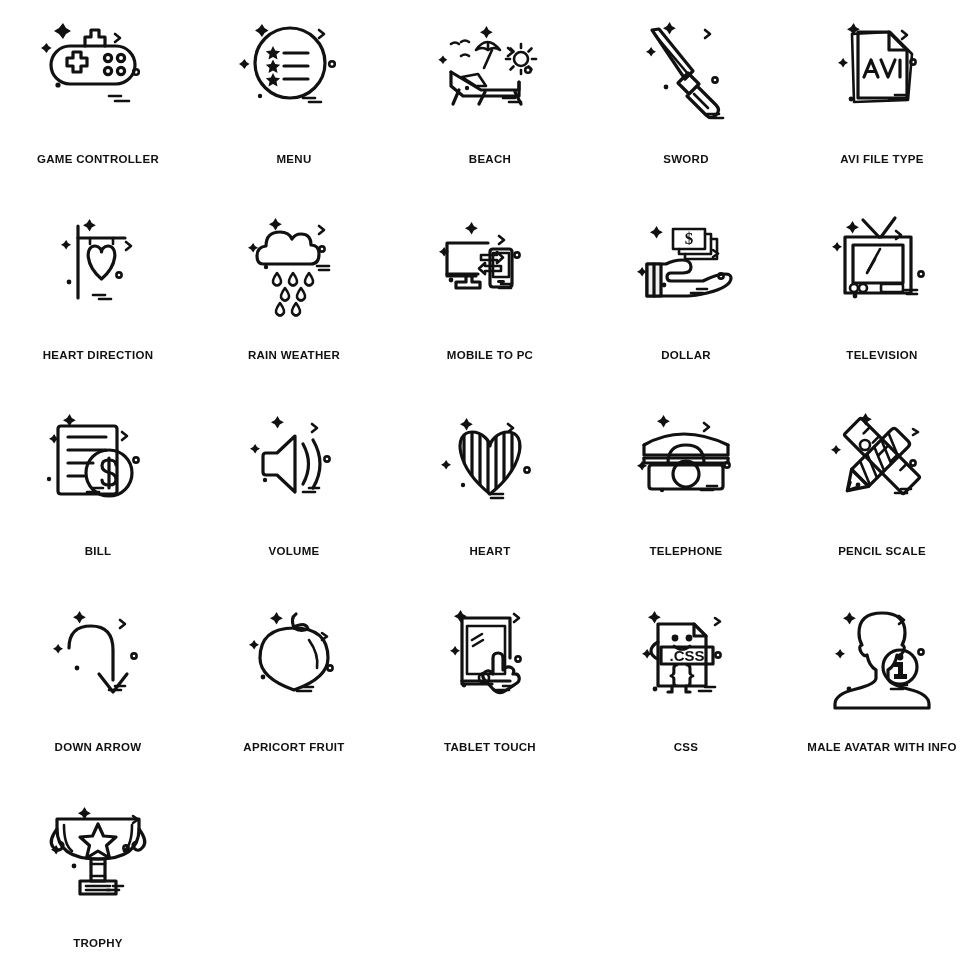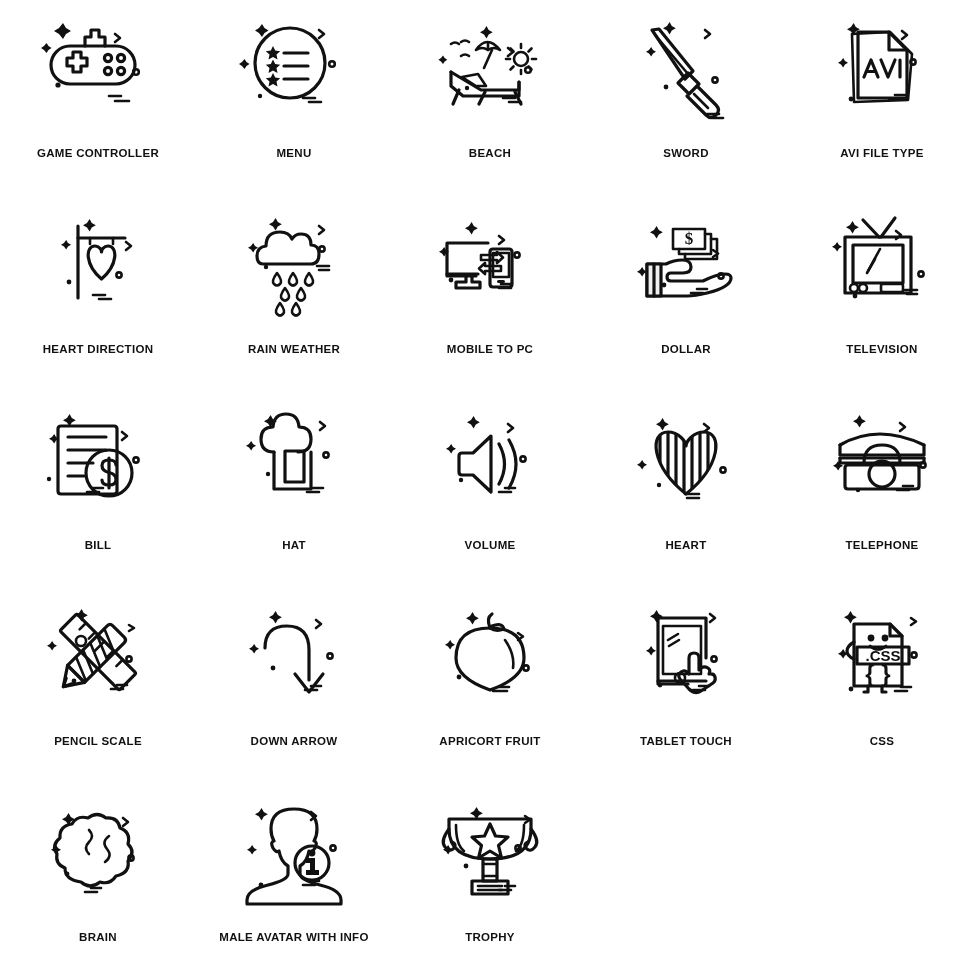--- a/index.html
+++ b/index.html
@@ -28,21 +28,21 @@
     justify-content: flex-start;
     box-sizing: border-box;
     padding-top: 8px;
   }
   .icon-art {
     width: 150px;
     height: 128px;
     display: block;
   }
   .icon-label {
-    margin-top: 12px;
+    margin-top: 18px;
     font-family: "Liberation Sans", sans-serif;
     font-weight: bold;
     font-size: 11.5px;
     letter-spacing: 0.3px;
     color: #111111;
     text-align: center;
     white-space: nowrap;
     line-height: 1;
   }
   svg { display: block; }
@@ -355,39 +355,20 @@
       </g>
       <circle class="st" cx="86" cy="73" r="23"></circle>
       <g class="st" stroke-width="3.6">
         <path d="M86 58 v30"></path>
         <path d="M93 65 q0 -5 -7 -5 q-7 0 -7 5.5 q0 5.5 7 7 q7 1.5 7 7 q0 5.5 -7 5.5 q-7 0 -7 -5"></path>
       </g>
     </svg>
     <div class="icon-label">BILL</div>
   </div>
 
-  <div class="icon-cell">
-    <svg class="icon-art" viewBox="0 0 150 128">
-      <g class="deco">
-        <path d="M49 19 l2.6 -4 l2.2 4 l4 2.2 l-4 2.2 l-2.2 4 l-2.6 -4 l-4 -2.2 z"></path>
-        <path d="M30 44 l2.2 -3 l1.8 3 l3 1.8 l-3 1.8 l-1.8 3 l-2.2 -3 l-3 -1.8 z"></path>
-        <circle cx="49" cy="74" r="2.2"></circle>
-      </g>
-      <g class="deco-l">
-        <polyline points="101,22 106,26 101,30"></polyline>
-        <circle cx="107" cy="55" r="2.6"></circle>
-        <path d="M88 92 h12"></path>
-          <path d="M94 88 h10"></path>
-      </g>
-      <path class="st" d="M55 52 q-13 0 -13 -13 q0 -12 12 -12 q1 -13 13 -13 q12 0 13 13 q12 0 12 12 q0 13 -13 13"></path>
-      <polyline class="st" points="55,52 55,89 92,89 92,52"></polyline>
-      <rect class="st" x="66" y="51" width="19" height="31"></rect>
-    </svg>
-    <div class="icon-label">HAT</div>
-  </div>
 
   <div class="icon-cell">
     <svg class="icon-art" viewBox="0 0 150 128">
       <g class="deco">
         <path d="M56 20 l2.6 -4 l2.2 4 l4 2.2 l-4 2.2 l-2.2 4 l-2.6 -4 l-4 -2.2 z"></path>
         <path d="M34 47 l2.2 -3 l1.8 3 l3 1.8 l-3 1.8 l-1.8 3 l-2.2 -3 l-3 -1.8 z"></path>
         <circle cx="46" cy="80" r="2.2"></circle>
       </g>
       <g class="deco-l">
         <polyline points="93,24 98,28 93,32"></polyline>
@@ -596,39 +577,20 @@
       <text x="76" y="64.5" class="fl" text-anchor="middle" font-family="Liberation Sans, sans-serif" font-weight="bold" font-size="15">.CSS</text>
       <text x="71" y="86" class="fl" text-anchor="middle" font-family="Liberation Sans, sans-serif" font-weight="bold" font-size="24">{ }</text>
       <g class="st">
         <path d="M61 90 v6 h-4"></path>
         <path d="M75 90 v6 h4"></path>
       </g>
     </svg>
     <div class="icon-label">CSS</div>
   </div>
 
-  <div class="icon-cell">
-    <svg class="icon-art" viewBox="0 0 150 128">
-      <g class="deco">
-        <path d="M43 25 l2.6 -4 l2.2 4 l4 2.2 l-4 2.2 l-2.2 4 l-2.6 -4 l-4 -2.2 z"></path>
-        <path d="M31 56 l2.2 -3 l1.8 3 l3 1.8 l-3 1.8 l-1.8 3 l-2.2 -3 l-3 -1.8 z"></path>
-        <circle cx="44" cy="82" r="2.4"></circle>
-      </g>
-      <g class="deco-l">
-        <polyline points="100,26 105,30 100,34"></polyline>
-        <circle cx="108" cy="66" r="2.6"></circle>
-        <path d="M62 100 h12"></path>
-          <path d="M68 96 h10"></path>
-      </g>
-      <path class="st" d="M58 90 q-16 -2 -16 -14 q-10 -4 -8 -14 q-6 -9 3 -16 q-1 -12 12 -14 q5 -9 16 -6 q9 -7 18 0 q12 -1 14 10 q11 4 8 16 q8 8 0 17 q2 12 -12 15 q-6 9 -16 6 q-10 8 -19 0 z"></path>
-      <path class="st-thin" d="M66 38 q6 6 0 12 q-6 6 0 12"></path>
-      <path class="st-thin" d="M86 44 q-8 6 -2 13 q6 7 -2 13"></path>
-    </svg>
-    <div class="icon-label">BRAIN</div>
-  </div>
 
   <div class="icon-cell">
     <svg class="icon-art" viewBox="0 0 150 128">
       <g class="deco">
         <path d="M40 20 l2.6 -4 l2.2 4 l4 2.2 l-4 2.2 l-2.2 4 l-2.6 -4 l-4 -2.2 z"></path>
         <path d="M31 56 l2.2 -3 l1.8 3 l3 1.8 l-3 1.8 l-1.8 3 l-2.2 -3 l-3 -1.8 z"></path>
         <circle cx="42" cy="93" r="2.4"></circle>
       </g>
       <g class="deco-l">
         <polyline points="92,20 97,24 92,28"></polyline>

